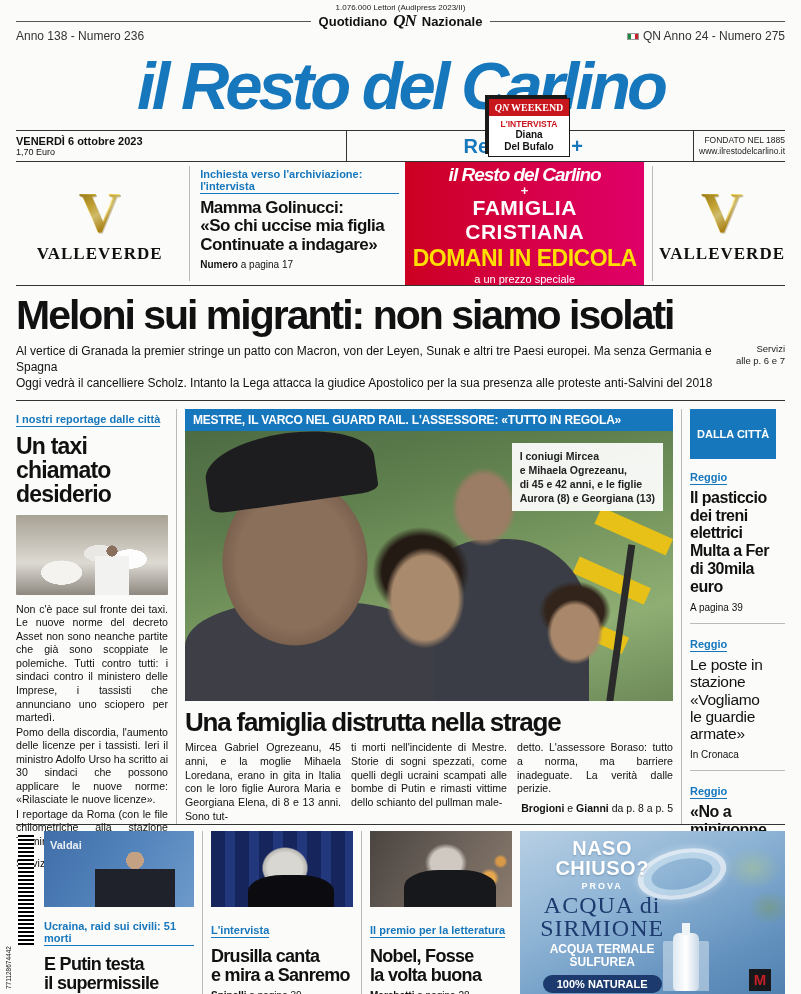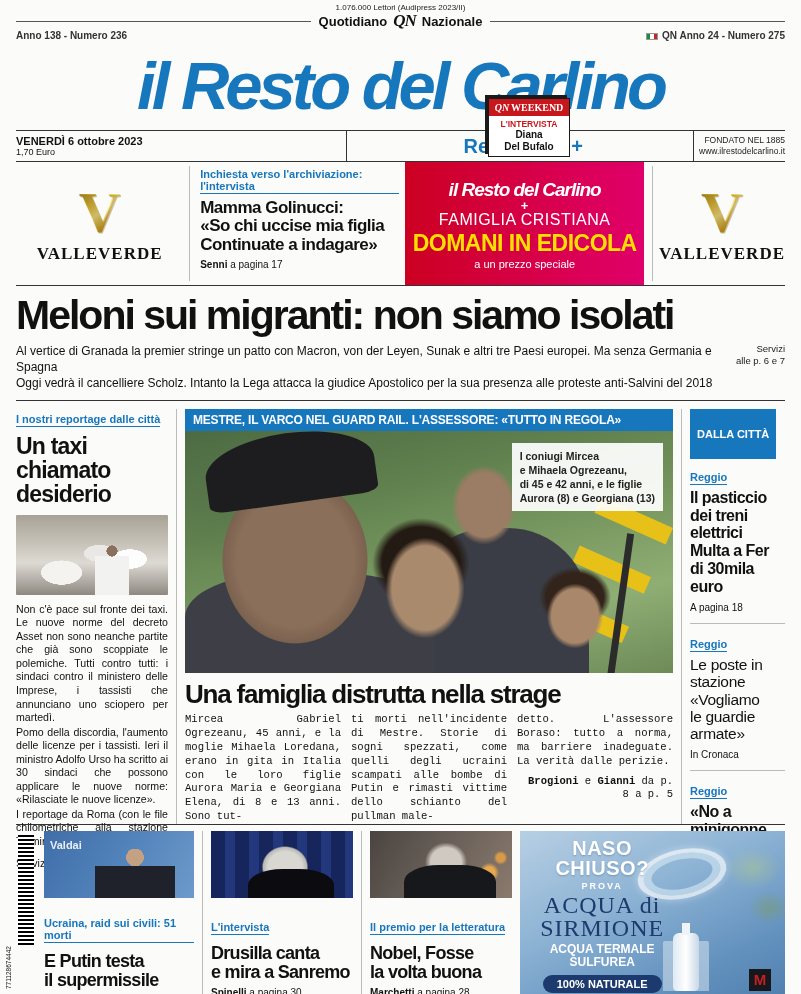--- a/index.html
+++ b/index.html
@@ -6,21 +6,21 @@
   body { background:#e9e9e9; font-family:"Liberation Sans", sans-serif; color:#111; }
   .page { width:801px; height:994px; background:#fbfbf9; margin:0 auto; position:relative; overflow:hidden; padding:0 16px; }
   .pre { white-space:pre-line; }
 
   
   .readers { text-align:center; font-size:8px; color:#222; padding-top:3px; height:13px; }
   .qnrow { display:flex; align-items:center; gap:8px; height:16px; }
   .qnrow .rule { flex:1; border-top:1.5px solid #555; }
   .qnrow .mid { display:flex; align-items:center; gap:6px; font-weight:bold; font-size:13px; }
   .qnlogo { font-family:"Liberation Serif", serif; font-weight:bold; font-style:italic; font-size:17px; letter-spacing:-1px; }
-  .issuerow { display:flex; justify-content:space-between; font-size:10px; color:#333; height:13px; align-items:center;font-weight:bold; }
+  .issuerow { display:flex; justify-content:space-between; font-size:12px; color:#333; height:13px; align-items:center; }
   .flag { display:inline-flex; height:7px; width:12px; border:0.5px solid #999; margin-right:4px; vertical-align:middle; }
   .flag span { flex:1; }
 
   
   .masthead { height:88px; position:relative; text-align:center; }
   .logo { font-size:67px; font-weight:bold; font-style:italic; color:#1677bd; letter-spacing:-4px; line-height:88px; white-space:nowrap; }
   .weekendbox { position:absolute; right:215px; top:56px; width:82px; background:#fff; border:1px solid #1a1a1a; box-shadow:-3px -3px 0 #1a1a1a; z-index:5; }
   .weekendbox .wkhead { background:#c8161d; color:#fff; font-weight:bold; font-size:10px; padding:3px 4px; font-family:"Liberation Serif", serif; }
   .weekendbox .wkhead .q { font-style:italic; margin-right:2px; }
   .weekendbox .wkbody { padding:3px 4px 4px; }
@@ -47,21 +47,21 @@
   .vvbrand { font-family:"Liberation Serif", serif; font-weight:bold; font-size:17px; letter-spacing:1px; margin-top:2px; }
   .adrow .vdiv { width:1px; background:#bbb; margin:4px 6px; }
   .golinucci { width:208px; padding:6px 4px 0 4px; }
   .kicker { color:#1677bd; font-weight:bold; font-size:11px; border-bottom:1.5px solid #1677bd; display:inline-block; padding-bottom:1px; margin-bottom:5px; }
   .gol-hl { font-weight:bold; font-size:17px; line-height:1.08; letter-spacing:-0.5px; }
   .byline { font-size:10px; margin-top:5px; }
   .byline b { font-weight:bold; }
   .promo { width:240px; margin:0 2px; background:linear-gradient(90deg,#cc0022,#e0006a); color:#fff; text-align:center; padding:10px 6px 8px; display:flex; flex-direction:column; justify-content:center; gap:1px; }
   .promo .t { font-weight:bold; font-style:italic; font-size:19px; letter-spacing:-1px; }
   .promo .pl { font-weight:bold; font-size:13px; line-height:0.6; }
-  .promo .pa { font-weight:normal; font-size:16px; letter-spacing:0.5px; }
+  .promo .pa { font-weight:bold; font-size:21px; letter-spacing:0.5px; }
   .promo .m { color:#ffdf00; font-weight:bold; font-size:23px; letter-spacing:-0.5px; }
   .promo .n { font-size:11px; }
   .vv2 { flex:1; }
 
   
   .lead-hl { font-weight:bold; font-size:41px; letter-spacing:-2px; line-height:1.05; padding:8px 0 6px; white-space:nowrap; }
   .lead-sub { display:flex; gap:10px; padding-bottom:8px; border-bottom:1px solid #333; }
   .lead-sub .txt { width:700px; font-size:12px; line-height:1.35; }
   .lead-sub .svc { flex:1; text-align:right; font-size:9.5px; line-height:1.3; color:#222; }
 
@@ -95,40 +95,40 @@
   .dadbody { position:absolute; left:0; bottom:-4%; width:250px; height:110px; background:#3e3e46; border-radius:40% 40% 0 0; }
   .mom { left:52%; top:8%; width:90px; height:110px; background:radial-gradient(closest-side,#9b7c64 58%, transparent 72%); }
   .mombody { position:absolute; left:46%; top:40%; width:180px; height:180px; background:#3a3d45; border-radius:45% 45% 0 0; }
   .teen { left:38%; top:36%; width:110px; height:140px; background:radial-gradient(closest-side,#a98a6d 60%, transparent 72%); }
   .teenhair { position:absolute; left:35%; top:30%; width:130px; height:120px; background:radial-gradient(closest-side,#241a14 60%, transparent 75%); }
   .kid { left:72%; top:58%; width:78px; height:90px; background:radial-gradient(closest-side,#a9876a 60%, transparent 72%); }
   .kidhair { position:absolute; left:70%; top:52%; width:96px; height:80px; background:radial-gradient(closest-side,#32241b 60%, transparent 75%); }
   .capbox { position:absolute; right:10px; top:12px; background:rgba(255,255,255,.92); padding:6px 8px; font-size:10.5px; line-height:1.35; font-weight:bold; color:#222; }
   .mestre-hl { font-weight:bold; font-size:26px; letter-spacing:-1.2px; line-height:1.0; padding:8px 0 6px; white-space:nowrap; }
   .mestre-cols { display:flex; gap:10px; font-size:10.6px; line-height:1.3; text-align:justify; }
-  .mestre-cols .c { flex:1;font-family:Liberation Mono, monospace; }
+  .mestre-cols .c { flex:1; }
   .mestre-by { text-align:right; font-size:10.5px; margin-top:6px; }
 
   .colR { flex:1; }
   .dallabox { background:#1677bd; color:#fff; font-weight:bold; font-size:11px; display:inline-block; padding:19px 7px; margin-bottom:8px; }
   .cityk { color:#1677bd; font-weight:bold; font-size:11px; border-bottom:1.5px solid #1677bd; display:inline-block; padding-bottom:1px; margin-bottom:4px; }
   .city-hl { font-weight:bold; font-size:16px; line-height:1.12; letter-spacing:-0.5px; }
   .city-hl.light { font-weight:400; font-size:15.5px; letter-spacing:-0.3px; }
   .cityref { font-size:10px; margin-top:6px; }
   .citydiv { border-top:1px solid #bbb; margin:10px 0; }
 
   
   .bottom { display:flex; gap:8px; padding-top:6px; height:176px; }
   .bottom .vdiv { width:1px; background:#bbb; }
   .barcode { width:20px; display:flex; flex-direction:column; align-items:center; padding-top:4px; }
   .bars { width:16px; height:110px; background:repeating-linear-gradient(0deg,#000 0 2px,#fff 2px 4px); }
   .bcnum { font-size:6.5px; transform:rotate(-90deg) translateX(-40px); transform-origin:left top; white-space:nowrap; margin-top:4px; }
   .bart { width:150px; }
   .bart.n2 { width:142px; }
-  .bphoto { height:67px; position:relative; overflow:hidden; margin-bottom:19px; }
+  .bphoto { height:76px; position:relative; overflow:hidden; margin-bottom:13px; }
   .putinphoto { background:linear-gradient(120deg,#3f6ea8 0%,#5585bd 55%,#6d9aca 100%); }
   .putinphoto .label { position:absolute; left:6px; top:8px; color:#e9eef5; font-weight:bold; font-size:11px; }
   .putinphoto .fig { position:absolute; left:34%; top:28%; width:80px; height:70px; background:radial-gradient(16px 16px at 50% 12%, #c5a183 55%, transparent 56%), linear-gradient(180deg, transparent 24%, #20222b 25%); }
   .druphoto { background:repeating-linear-gradient(90deg,#16255c 0 14px,#23377c 14px 24px); }
   .druphoto .hair { position:absolute; left:30%; top:12%; width:62px; height:56px; border-radius:50%; background:radial-gradient(closest-side,#d9d7d2 55%, #b9b7b2 70%, transparent 75%); }
   .druphoto .bodyb { position:absolute; left:26%; top:58%; width:86px; height:40px; border-radius:40% 40% 0 0; background:#0c0c10; }
   .fossephoto { background:radial-gradient(14px 14px at 84% 62%, #e8a84e 40%, transparent 70%), radial-gradient(10px 10px at 92% 40%, #d89a48 40%, transparent 70%), radial-gradient(12px 12px at 74% 80%, #c8883c 40%, transparent 70%), linear-gradient(120deg,#4a4440 0%,#6b615a 50%,#8a7a6c 100%); }
   .fossephoto .hair { position:absolute; left:34%; top:8%; width:56px; height:52px; border-radius:50%; background:radial-gradient(closest-side,#cfc9c2 55%, transparent 75%); }
   .fossephoto .bodyb { position:absolute; left:24%; top:52%; width:92px; height:44px; border-radius:38% 38% 0 0; background:#17181c; }
   .b-hl { font-weight:bold; font-size:18px; line-height:1.05; letter-spacing:-0.7px; margin-top:4px; }
@@ -207,21 +207,21 @@
     <div class="vv">
       <div class="vvletter">V</div>
       <div class="vvbrand">VALLEVERDE</div>
     </div>
     <div class="vdiv"></div>
     <div class="golinucci">
       <span class="kicker">Inchiesta verso l'archiviazione: l'intervista</span>
       <div class="gol-hl pre">Mamma Golinucci:
 «So chi uccise mia figlia
 Continuate a indagare»</div>
-      <div class="byline"><b>Senni</b><span> a pagina 17</span></div>
+      <div class="byline"><b>Numero</b><span> a pagina 17</span></div>
     </div>
     <div class="promo">
       <div class="t">il Resto del Carlino</div>
       <div class="pl">+</div>
       <div class="pa">FAMIGLIA CRISTIANA</div>
       <div class="m">DOMANI IN EDICOLA</div>
       <div class="n">a un prezzo speciale</div>
     </div>
     <div class="vdiv"></div>
     <div class="vv vv2">
@@ -288,21 +288,21 @@
     <div class="vdiv"></div>
 
     <div class="colR">
       <span class="dallabox">DALLA CITTÀ</span>
       <div>
         <span class="cityk">Reggio</span>
         <div class="city-hl pre">Il pasticcio
 dei treni elettrici
 Multa a Fer
 di 30mila euro</div>
-        <div class="cityref">A pagina 18</div>
+        <div class="cityref">A pagina 39</div>
       </div>
       <div class="citydiv"></div>
       <div>
         <span class="cityk">Reggio</span>
         <div class="city-hl light pre">Le poste in stazione
 «Vogliamo
 le guardie armate»</div>
         <div class="cityref">In Cronaca</div>
       </div>
       <div class="citydiv"></div>

